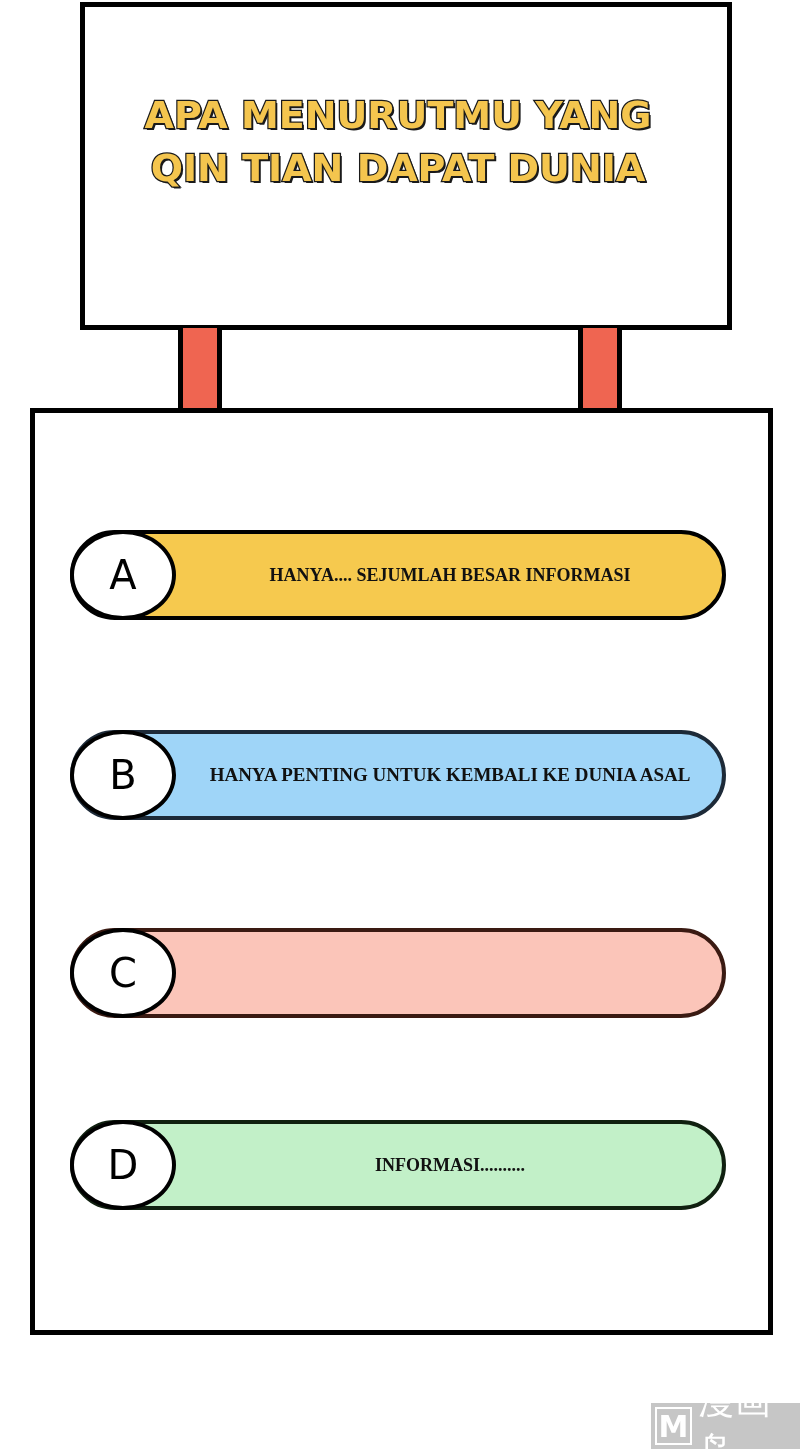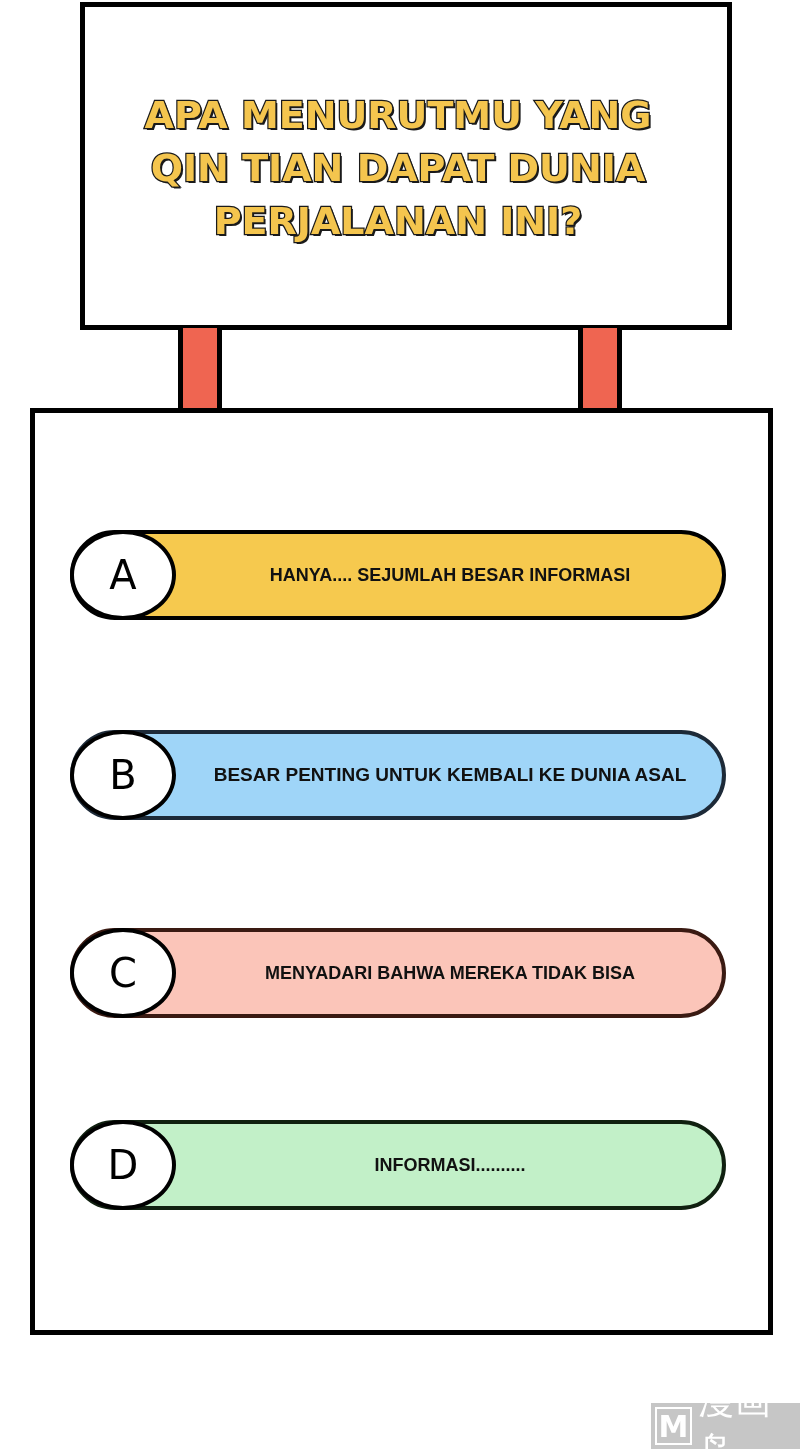--- a/index.html
+++ b/index.html
@@ -6,61 +6,59 @@
   body { width:800px; height:1449px; background:#ffffff; position:relative; overflow:hidden; font-family:"DejaVu Sans", sans-serif; }
   .sign { position:absolute; left:80px; top:2px; width:642px; height:318px; border:5px solid #000; background:#fff; }
   .question { position:absolute; left:0; right:16px; top:82px; text-align:center; font-family:"DejaVu Sans", sans-serif; font-weight:bold; font-size:38px; line-height:53px; letter-spacing:0px; color:#f4c54e;
     -webkit-text-stroke:2.5px #1a1a1a; paint-order:stroke fill; text-shadow: 2px 2px 0 #1a1a1a; }
   .post { position:absolute; top:328px; width:34px; height:82px; background:#ef6551; border-left:5px solid #000; border-right:5px solid #000; }
   .post.left { left:178px; }
   .post.right { left:578px; }
   .board { position:absolute; left:30px; top:408px; width:733px; height:917px; border:5px solid #000; background:#fff; }
   .option { position:absolute; left:70px; width:656px; height:90px; border:4px solid #000; border-radius:50px; box-sizing:border-box; cursor:pointer; }
   .option .letter-circle { position:absolute; left:-4px; top:-4px; width:106px; height:90px; border:4px solid #000; border-radius:50%; background:#fff; box-sizing:border-box; display:flex; align-items:center; justify-content:center; font-family:"DejaVu Sans", sans-serif; font-size:40px; color:#000; }
-  .option .text { position:absolute; left:110px; right:6px; top:0; bottom:0; display:flex; align-items:center; justify-content:center; text-align:center; font-family:Liberation Sans, sans-serif; font-weight:bold; font-size:18px; line-height:24px; color:#111; }
+  .option .text { position:absolute; left:110px; right:6px; top:0; bottom:0; display:flex; align-items:center; justify-content:center; text-align:center; font-family:Liberation Serif, serif; font-weight:bold; font-size:18px; line-height:24px; color:#111; }
   .opt-a { top:530px; background:#f6c94e; }
   .opt-b { top:730px; background:#9fd5f8; border-color:#1d2a38; }
   .opt-b .text { font-size:19px; right:2px; left:106px; }
   .opt-c { top:928px; background:#fbc5b9; border-color:#3a1a12; }
   .opt-d { top:1120px; background:#c2f0c8; border-color:#102010; }
   .watermark { position:absolute; left:651px; top:1403px; width:149px; height:46px; background:#c6c6c6; display:flex; align-items:center; }
   .wm-m { width:40px; height:38px; margin-left:4px; border:2px solid #fff; box-sizing:border-box; color:#fff; font-weight:bold; font-size:30px; display:flex; align-items:center; justify-content:center; font-family:"DejaVu Sans", sans-serif; }
   .wm-text { color:#fff; font-size:36px; margin-left:6px; font-family:"DejaVu Sans", sans-serif; letter-spacing:1px; }
 </style>
 </head>
 <body>
 
 <div class="sign">
   <div class="question">
     <div>APA MENURUTMU YANG</div>
     <div>QIN TIAN DAPAT DUNIA</div>
-    <div>PERJALANAN INI?</div>
   </div>
 </div>
 
 <div class="post left"></div>
 <div class="post right"></div>
 
 <div class="board"></div>
 
 <div class="option opt-a">
   <div class="letter-circle">A</div>
   <div class="text">HANYA.... SEJUMLAH BESAR INFORMASI</div>
 </div>
 
 <div class="option opt-b">
   <div class="letter-circle">B</div>
-  <div class="text">BESAR PENTING UNTUK KEMBALI KE DUNIA ASAL</div>
+  <div class="text">HANYA PENTING UNTUK KEMBALI KE DUNIA ASAL</div>
 </div>
 
 <div class="option opt-c">
   <div class="letter-circle">C</div>
   <div class="text">
     <div>
-      <div>MENYADARI BAHWA MEREKA TIDAK BISA</div>
     </div>
   </div>
 </div>
 
 <div class="option opt-d">
   <div class="letter-circle">D</div>
   <div class="text">INFORMASI..........</div>
 </div>
 
 <div class="watermark">

